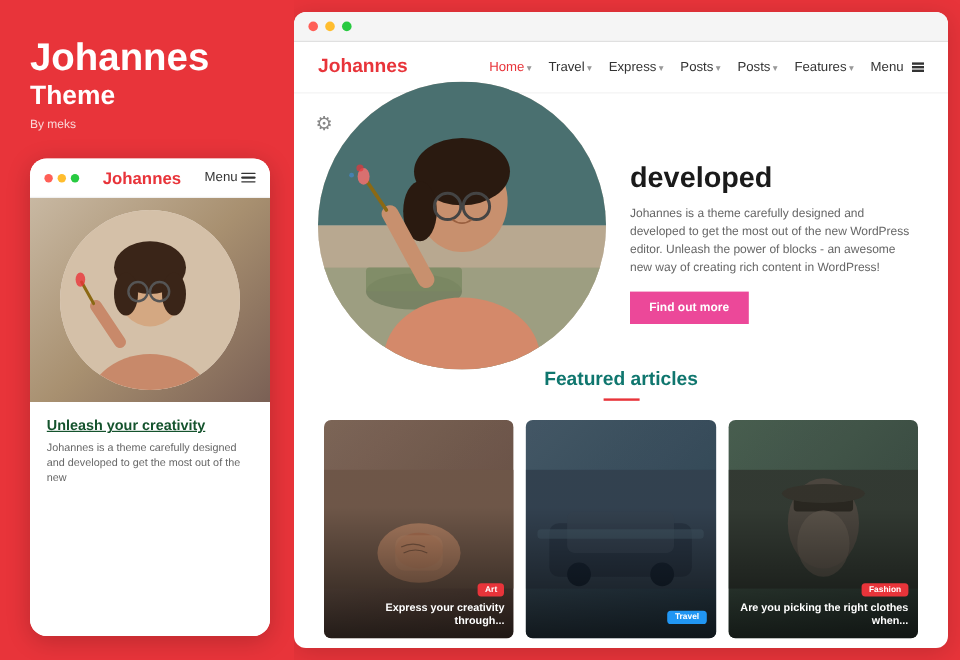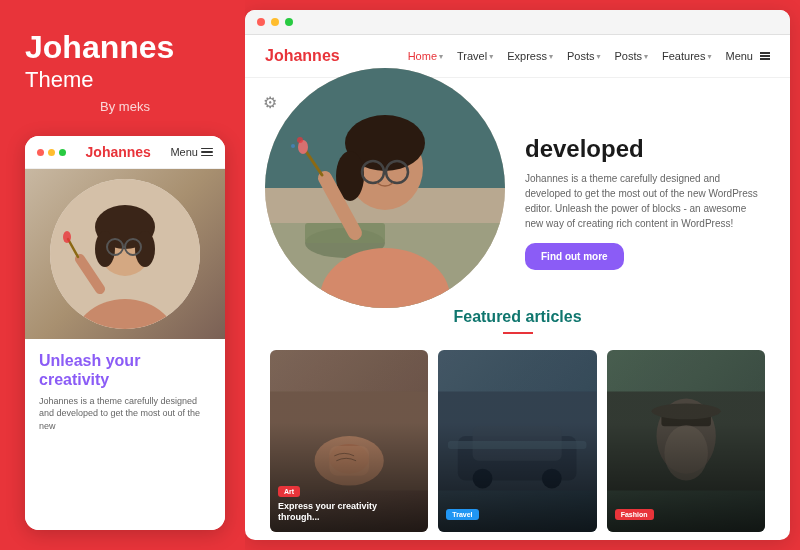--- a/index.html
+++ b/index.html
@@ -25,28 +25,27 @@
 
     .left-title {
       color: white;
       font-size: 32px;
       font-weight: 800;
       line-height: 1.1;
     }
     .left-subtitle {
       color: white;
       font-size: 22px;
-      font-weight: 400;
+      font-weight: 700;
       margin-top: 2px;
     }
     .left-by {
       color: rgba(255,255,255,0.8);
-      font-size: 13px;
+      font-size: 10px;
       margin-top: 6px;
-      text-align: center;
     }
 
     
     .mobile-mockup {
       background: white;
       border-radius: 14px;
       margin-top: 22px;
       overflow: hidden;
       flex: 1;
       display: flex;
@@ -124,24 +123,25 @@
       overflow: hidden;
     }
 
     
     .mobile-content {
       padding: 12px 14px;
       background: white;
       flex: 1;
     }
     .mobile-hero-title {
-      font-size: 16px;
+      font-size: 12px;
       font-weight: 800;
-      color: #8b5cf6;
+      color: #14532d;
       line-height: 1.2;
+      text-decoration: underline;
     }
     .mobile-hero-desc {
       font-size: 9px;
       color: #666;
       margin-top: 5px;
       line-height: 1.4;
     }
 
     
     .right-panel {
@@ -264,25 +264,25 @@
       line-height: 1.2;
     }
     .hero-desc {
       font-size: 10px;
       color: #666;
       margin-top: 8px;
       line-height: 1.5;
       max-width: 250px;
     }
     .hero-btn {
-      background: #8b5cf6;
+      background: #ec4899;
       color: white;
       border: none;
       padding: 8px 16px;
-      border-radius: 10px;
+      border-radius: 0;
       font-size: 10px;
       font-weight: 600;
       margin-top: 12px;
       cursor: pointer;
     }
 
     
     .featured-section {
       background: white;
       padding: 10px 20px 8px;
@@ -299,20 +299,21 @@
       background: #e8343a;
       margin: 6px auto 0;
     }
 
     
     .articles-row {
       display: flex;
       gap: 0;
       flex: 1;
       padding: 8px 20px;
+      text-align: right;
     }
 
     .article-card {
       flex: 1;
       margin: 0 5px;
       border-radius: 6px;
       overflow: hidden;
       position: relative;
       min-height: 90px;
       display: flex;
@@ -573,17 +574,18 @@
 
             <ellipse cx="80" cy="45" rx="30" ry="38" fill="#5a5048" opacity="0.8"></ellipse>
             <rect x="55" y="20" width="50" height="15" rx="3" fill="#2a2820" opacity="0.9"></rect>
             <ellipse cx="80" cy="20" rx="35" ry="8" fill="#3a3830"></ellipse>
             <ellipse cx="80" cy="62" rx="22" ry="28" fill="#6a6055" opacity="0.7"></ellipse>
           </svg>
         </div>
         <div class="article-overlay"></div>
         <div class="article-content">
           <span class="article-tag tag-fashion">Fashion</span>
+          <div class="article-title">Are you picking the right clothes when...</div>
         </div>
       </div>
     </div>
   </div>
 </div>
 
 </body></html>

